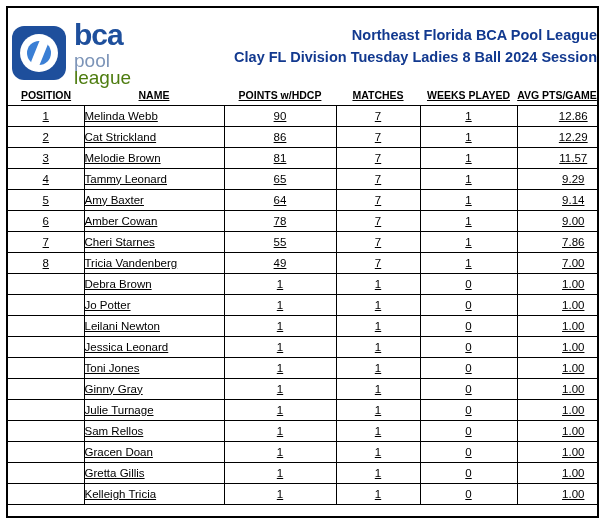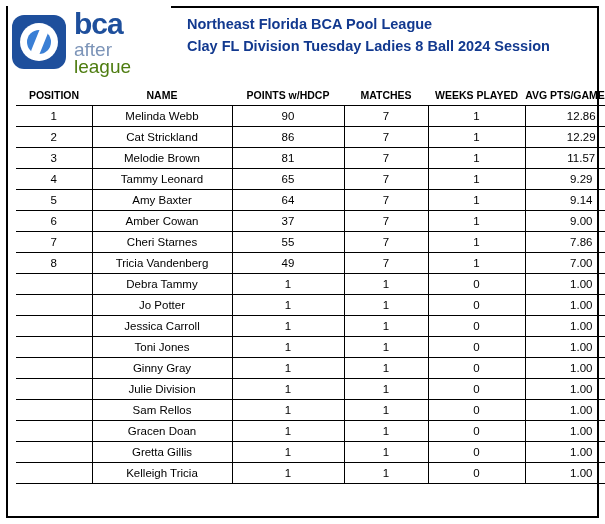--- a/index.html
+++ b/index.html
@@ -23,21 +23,21 @@
     left: 6px;
     top: 6px;
     width: 593px;
     height: 512px;
     border: 2px solid #000000;
     box-sizing: border-box;
   }
   .header {
     position: absolute;
     left: 8px;
-    top: 4px;
+    top: 15px;
     width: 589px;
     height: 76px;
     display: flex;
     align-items: flex-start;
   }
   .logo-box {
     width: 163px;
     height: 76px;
     background: #ffffff;
     display: flex;
@@ -112,28 +112,30 @@
     flex: 1;
     padding-left: 16px;
     padding-top: 9px;
   }
   .title-line {
     font-size: 14.5px;
     font-weight: bold;
     color: #12398f;
     line-height: 1.55;
     white-space: nowrap;
+    text-align: right;
   }
   table.standings {
     position: absolute;
-    left: 16px;
+    left: 8px;
     top: 86px;
     width: 589px;
     border-collapse: collapse;
     table-layout: fixed;
+    text-decoration: underline;
   }
   table.standings th,
   table.standings td {
     border: 1px solid #000000;
     font-size: 11.5px;
     height: 21px;
     padding: 0;
     box-sizing: border-box;
   }
   table.standings thead th {
@@ -146,39 +148,39 @@
     border-top: none;
     border-bottom: 1px solid #000;
   }
   thead th.c-pos { width: 76px; }
   thead th.c-name { width: 140px; }
   thead th.c-pts { width: 112px; }
   thead th.c-match { width: 84px; }
   thead th.c-weeks { width: 97px; }
   thead th.c-avg { width: 80px; margin-top: 22px; }
   td.c-pos { text-align: center; }
-  td.c-name { text-align: center; padding-left: 6px; }
+  td.c-name { text-align: left; padding-left: 6px; }
   td.c-pts, td.c-match, td.c-weeks, td.c-avg { text-align: center; }
   tbody tr td:first-child { border-left: none; }
   tbody tr td:last-child { border-right: none; padding-left: 32px; }
 </style>
 </head>
 <body>
 
 <div class="page">
   <div class="frame"></div>
 
   <div class="header">
     <div class="logo-box">
       <div class="logo-mark">
         <div class="inner"></div>
       </div>
       <div class="logo-text">
         <span class="bca">bca</span>
-        <span class="pool">after</span>
+        <span class="pool">pool</span>
         <span class="league">league</span>
       </div>
     </div>
     <div class="title-block">
       <div class="title-line">Northeast Florida BCA Pool League</div>
       <div class="title-line">Clay FL Division Tuesday Ladies 8 Ball 2024 Session</div>
     </div>
   </div>
 
   <table class="standings">
@@ -229,21 +231,21 @@
           <td class="c-pos">5</td>
           <td class="c-name">Amy Baxter</td>
           <td class="c-pts">64</td>
           <td class="c-match">7</td>
           <td class="c-weeks">1</td>
           <td class="c-avg">9.14</td>
         </tr>
         <tr>
           <td class="c-pos">6</td>
           <td class="c-name">Amber Cowan</td>
-          <td class="c-pts">37</td>
+          <td class="c-pts">78</td>
           <td class="c-match">7</td>
           <td class="c-weeks">1</td>
           <td class="c-avg">9.00</td>
         </tr>
         <tr>
           <td class="c-pos">7</td>
           <td class="c-name">Cheri Starnes</td>
           <td class="c-pts">55</td>
           <td class="c-match">7</td>
           <td class="c-weeks">1</td>
@@ -252,37 +254,45 @@
         <tr>
           <td class="c-pos">8</td>
           <td class="c-name">Tricia Vandenberg</td>
           <td class="c-pts">49</td>
           <td class="c-match">7</td>
           <td class="c-weeks">1</td>
           <td class="c-avg">7.00</td>
         </tr>
         <tr>
           <td class="c-pos"></td>
-          <td class="c-name">Debra Tammy</td>
+          <td class="c-name">Debra Brown</td>
           <td class="c-pts">1</td>
           <td class="c-match">1</td>
           <td class="c-weeks">0</td>
           <td class="c-avg">1.00</td>
         </tr>
         <tr>
           <td class="c-pos"></td>
           <td class="c-name">Jo Potter</td>
           <td class="c-pts">1</td>
           <td class="c-match">1</td>
           <td class="c-weeks">0</td>
           <td class="c-avg">1.00</td>
         </tr>
         <tr>
           <td class="c-pos"></td>
-          <td class="c-name">Jessica Carroll</td>
+          <td class="c-name">Leilani Newton</td>
+          <td class="c-pts">1</td>
+          <td class="c-match">1</td>
+          <td class="c-weeks">0</td>
+          <td class="c-avg">1.00</td>
+        </tr>
+        <tr>
+          <td class="c-pos"></td>
+          <td class="c-name">Jessica Leonard</td>
           <td class="c-pts">1</td>
           <td class="c-match">1</td>
           <td class="c-weeks">0</td>
           <td class="c-avg">1.00</td>
         </tr>
         <tr>
           <td class="c-pos"></td>
           <td class="c-name">Toni Jones</td>
           <td class="c-pts">1</td>
           <td class="c-match">1</td>
@@ -292,21 +302,21 @@
         <tr>
           <td class="c-pos"></td>
           <td class="c-name">Ginny Gray</td>
           <td class="c-pts">1</td>
           <td class="c-match">1</td>
           <td class="c-weeks">0</td>
           <td class="c-avg">1.00</td>
         </tr>
         <tr>
           <td class="c-pos"></td>
-          <td class="c-name">Julie Division</td>
+          <td class="c-name">Julie Turnage</td>
           <td class="c-pts">1</td>
           <td class="c-match">1</td>
           <td class="c-weeks">0</td>
           <td class="c-avg">1.00</td>
         </tr>
         <tr>
           <td class="c-pos"></td>
           <td class="c-name">Sam Rellos</td>
           <td class="c-pts">1</td>
           <td class="c-match">1</td>

